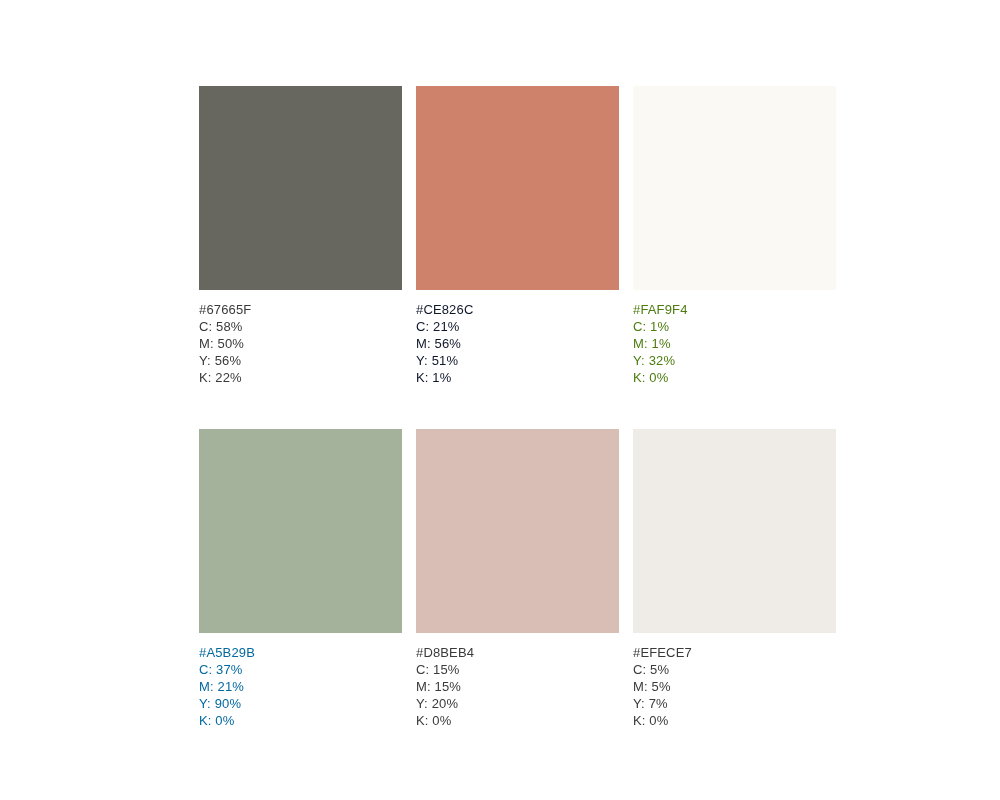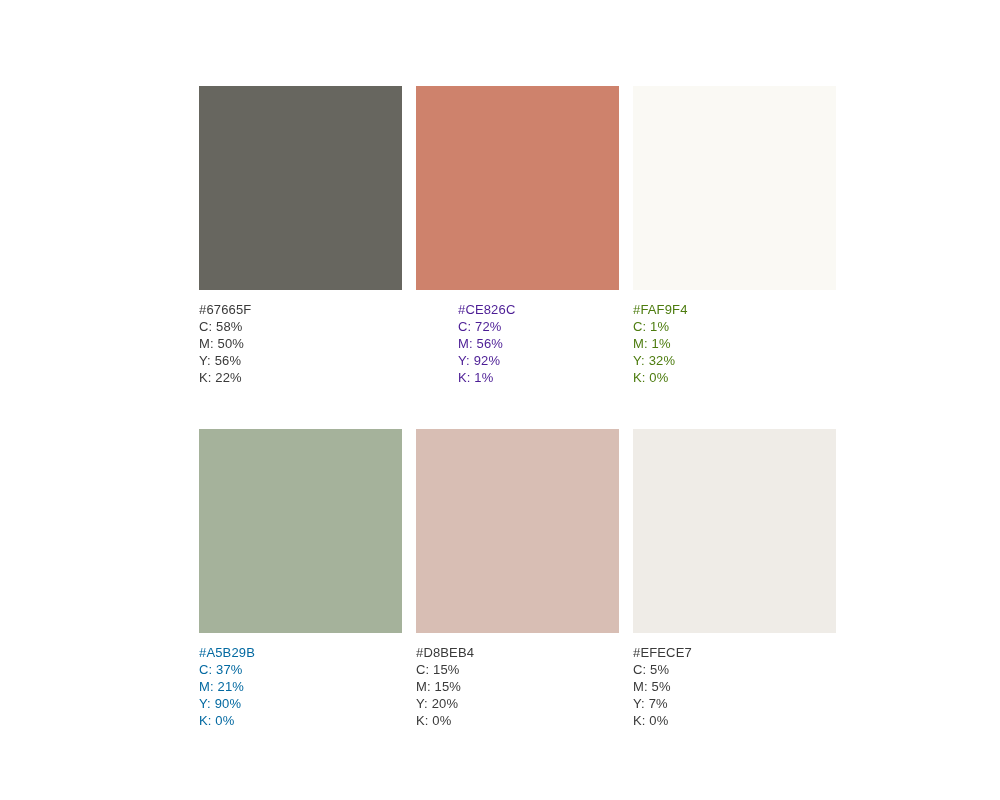--- a/index.html
+++ b/index.html
@@ -77,25 +77,25 @@
         <span class="swatch-hex">#67665F</span>
         <span class="swatch-cmyk">C: 58%</span>
         <span class="swatch-cmyk">M: 50%</span>
         <span class="swatch-cmyk">Y: 56%</span>
         <span class="swatch-cmyk">K: 22%</span>
       </div>
     </div>
 
     <div class="swatch-card">
       <div class="swatch-chip" style="background-color: rgb(206, 130, 108);"></div>
-      <div class="swatch-info" style="color: #4c1d95; margin-left: 42px;">
+      <div class="swatch-info" style="color: #0f172a;">
         <span class="swatch-hex">#CE826C</span>
-        <span class="swatch-cmyk">C: 72%</span>
+        <span class="swatch-cmyk">C: 21%</span>
         <span class="swatch-cmyk">M: 56%</span>
-        <span class="swatch-cmyk">Y: 92%</span>
+        <span class="swatch-cmyk">Y: 51%</span>
         <span class="swatch-cmyk">K: 1%</span>
       </div>
     </div>
 
     <div class="swatch-card">
       <div class="swatch-chip" style="background-color: rgb(250, 249, 244);"></div>
       <div class="swatch-info" style="color: #4d7c0f;">
         <span class="swatch-hex">#FAF9F4</span>
         <span class="swatch-cmyk">C: 1%</span>
         <span class="swatch-cmyk">M: 1%</span>

